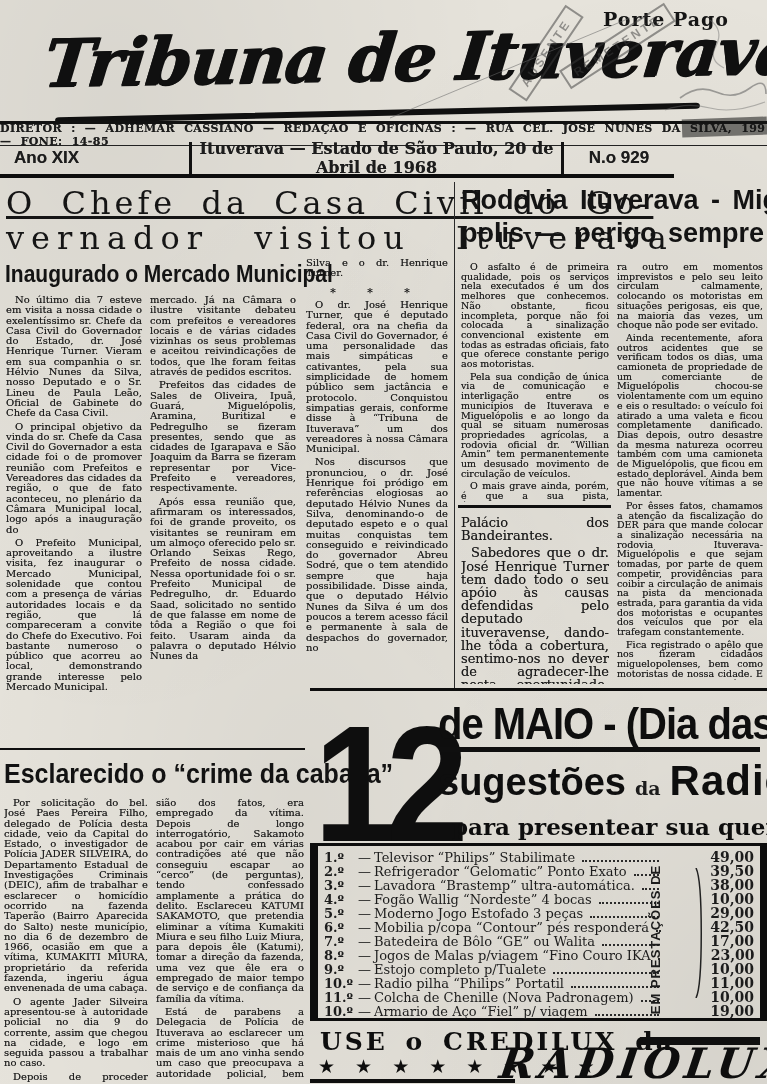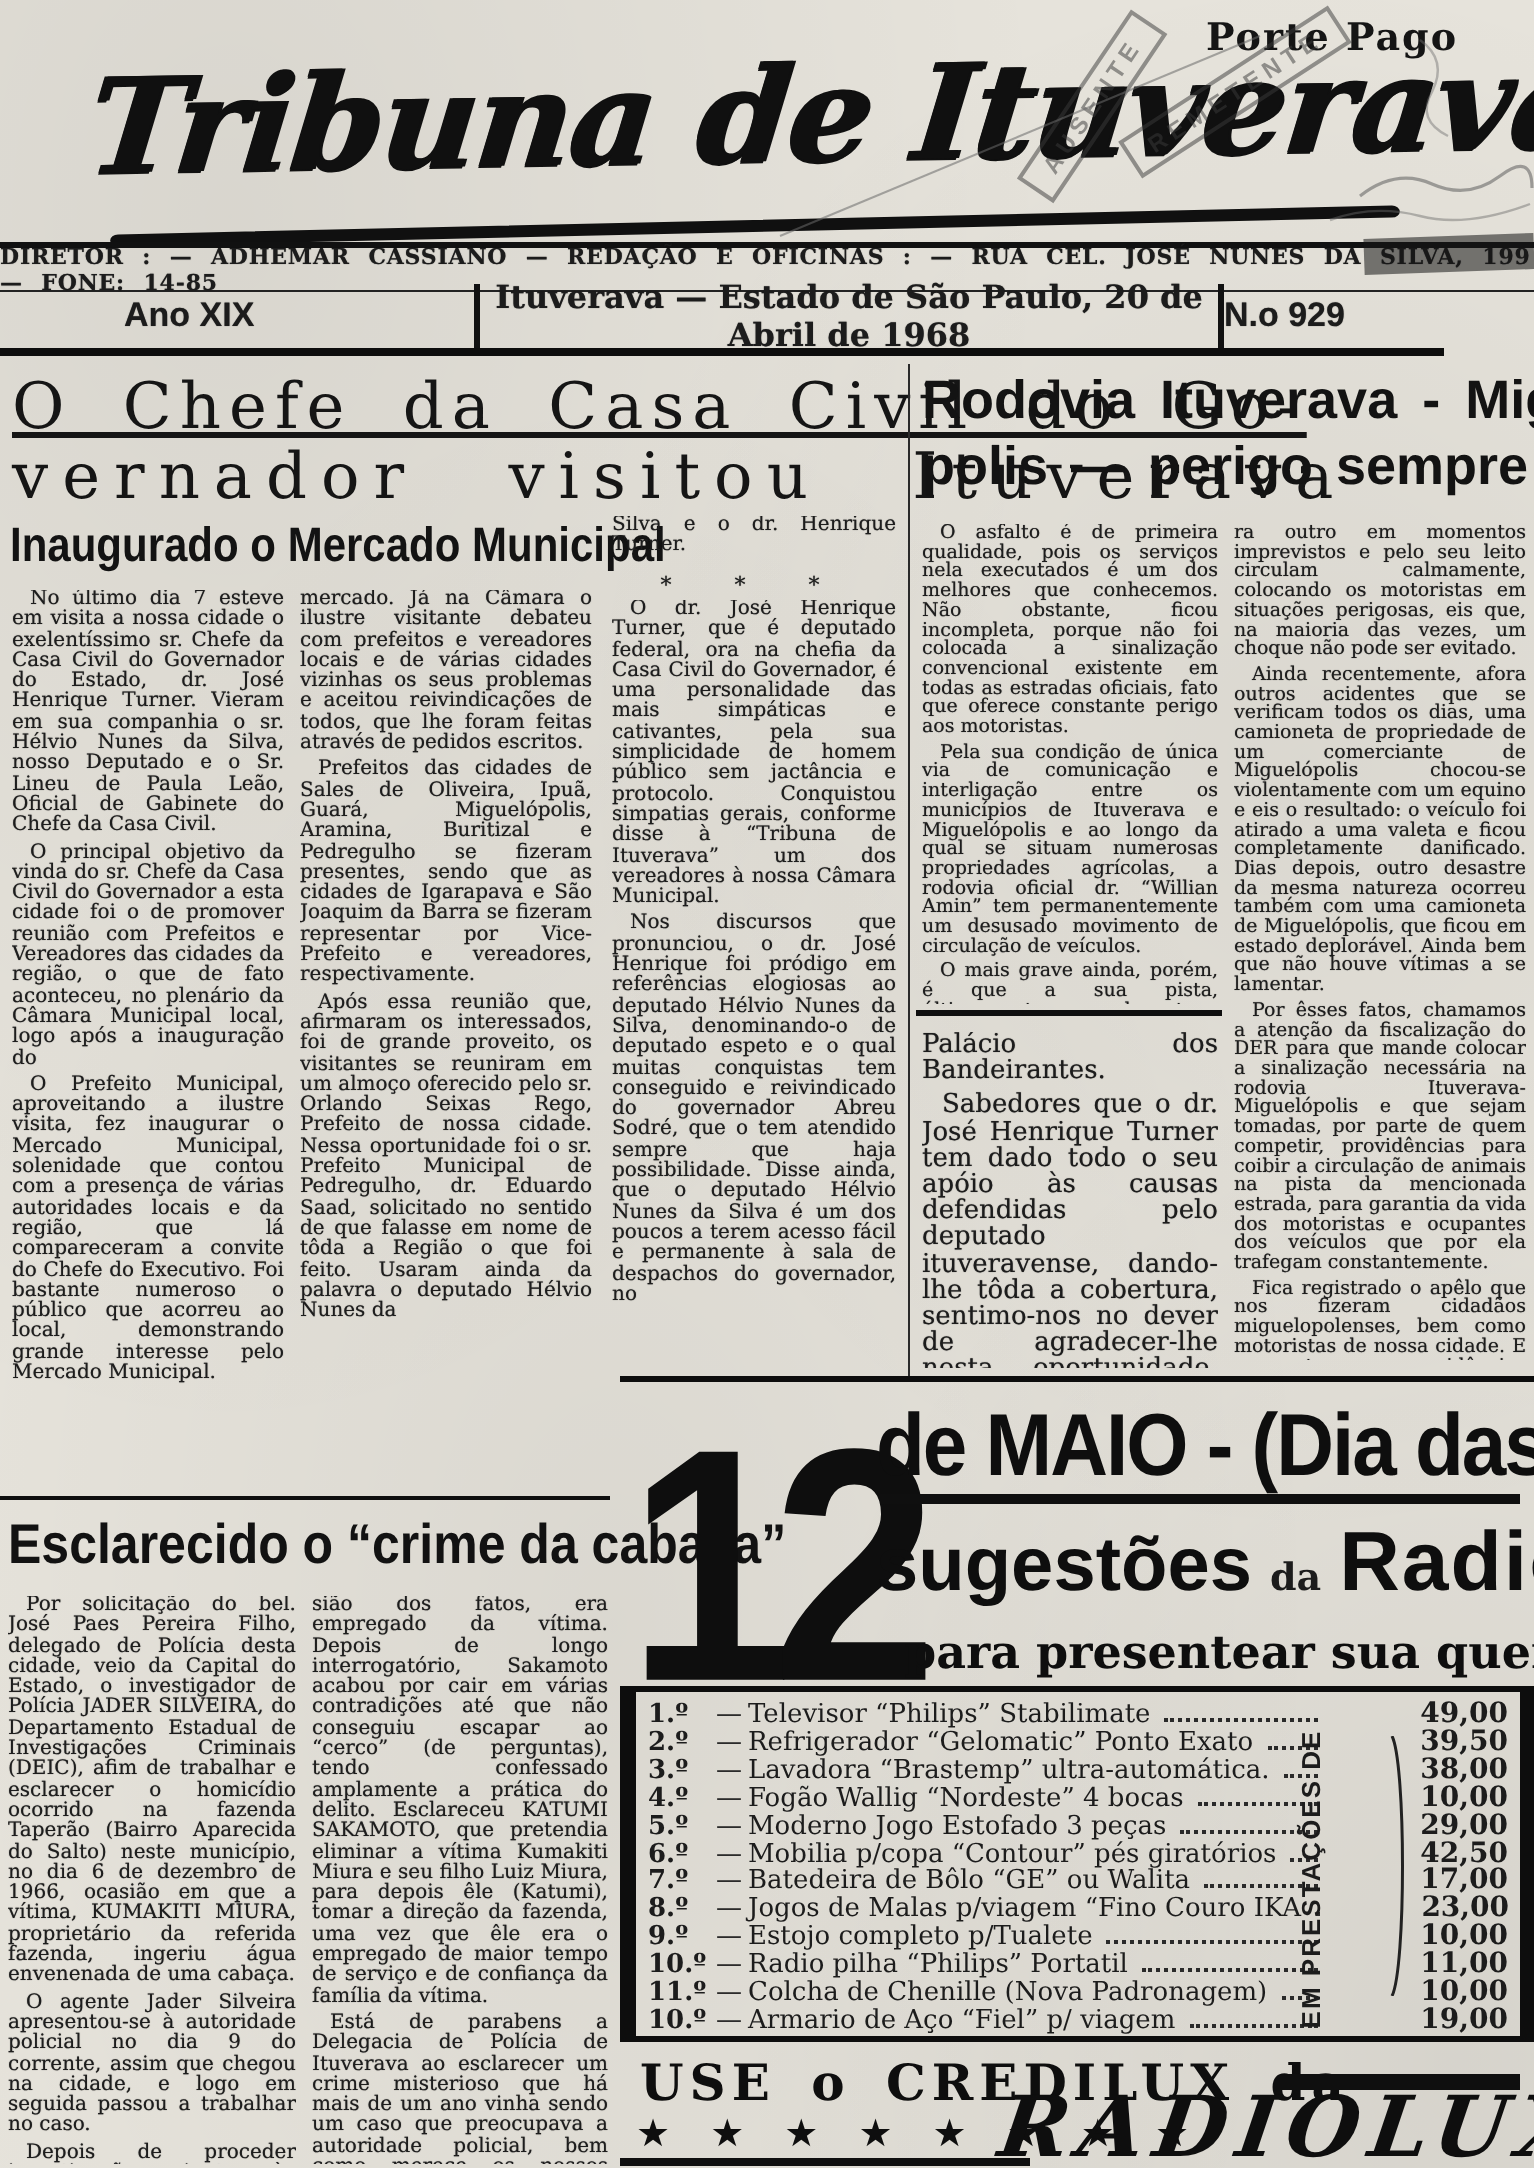--- a/index.html
+++ b/index.html
@@ -84,26 +84,26 @@
       <path d="M285,110 q22,-8 45,-2 t55,-6" stroke="#6a6a6a" stroke-width="1.2" fill="none" opacity="0.45"></path>
       <path d="M330,20 q14,10 6,26 q-8,14 8,22" stroke="#6f6f6f" stroke-width="1.2" fill="none" opacity="0.45"></path>
     </svg>
   </div>
 
   <div class="abs director-row ink" style="left:0;top:121px;width:767px;height:21px;">
     <span>DIRETOR :  —  ADHEMAR CASSIANO  —  REDAÇÃO E OFICINAS :  —  RUA CEL. JOSÉ NUNES DA SILVA, 199  —  FONE: 14-85</span>
   </div>
   <div class="abs" style="right:0;top:118px;width:85px;height:18px;background:#161616;opacity:.55;transform:rotate(-2deg);"></div>
 
-  <div class="abs date-bar ink" style="left:0;top:142px;width:674px;height:32px;padding-left:48px;">
+  <div class="abs date-bar ink" style="left:0;top:142px;width:674px;height:32px;">
     <span style="font-size:17px;padding-left:14px;width:175px;font-family:'Liberation Sans',sans-serif;">Ano XIX</span>
     <span class="vbar"></span>
     <span style="flex:1;text-align:center;font-size:16px;">Ituverava — Estado de São Paulo, 20 de Abril de 1968</span>
     <span class="vbar"></span>
-    <span style="font-size:17px;width:110px;font-family:'Liberation Sans',sans-serif;">N.o 929</span>
+    <span style="font-size:17px;width:110px;text-align:center;font-family:'Liberation Sans',sans-serif;">N.o 929</span>
   </div>
 
   <div class="abs lead-h" style="left:6px;top:184px;font-size:32px;letter-spacing:4px;word-spacing:11px;text-decoration:underline;">O Chefe da Casa Civil do Go-</div>
   <div class="abs lead-h" style="left:6px;top:219px;font-size:32px;letter-spacing:7px;word-spacing:28px;">vernador visitou Ituverava</div>
   <div class="abs subhead" style="left:5px;top:260px;font-size:21px;">Inaugurado o Mercado Municipal</div>
 
   <div class="abs bt ink" style="left:306px;top:258px;width:142px;height:22px;">
     <p>Silva e o dr. Henrique Turner.</p>
   </div>
   <div class="abs stars-sep ink" style="left:306px;top:284px;width:142px;">*  *  *</div>
@@ -208,21 +208,21 @@
           <span class="ad-num">5.º</span>
           <span class="ad-dash">—</span>
           <span class="ad-txt">Moderno Jogo Estofado 3 peças</span>
           <span class="ad-leader"></span>
           <span class="ad-gap"></span>
           <span class="ad-price">29,00</span>
         </div>
       <div class="ad-row">
           <span class="ad-num">6.º</span>
           <span class="ad-dash">—</span>
-          <span class="ad-txt">Mobilia p/copa “Contour” pés giratórios</span>
+          <span class="ad-txt">Mobilia p/copa “Contour” pés responderá</span>
           <span class="ad-leader"></span>
           <span class="ad-gap"></span>
           <span class="ad-price">42,50</span>
         </div>
       <div class="ad-row">
           <span class="ad-num">7.º</span>
           <span class="ad-dash">—</span>
           <span class="ad-txt">Batedeira de Bôlo “GE” ou Walita</span>
           <span class="ad-leader"></span>
           <span class="ad-gap"></span>

